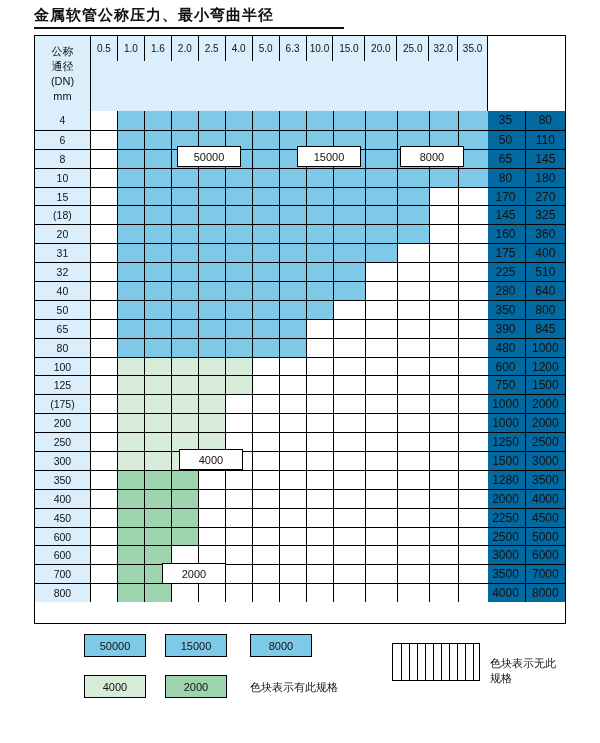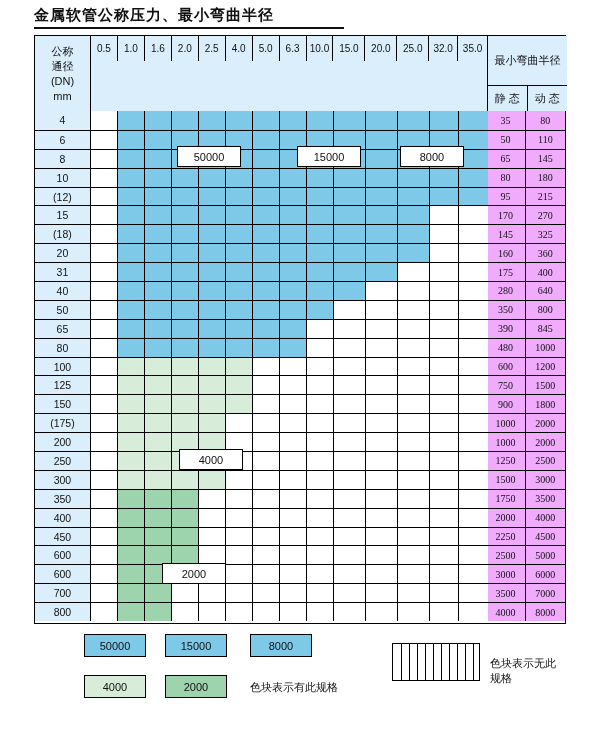--- a/index.html
+++ b/index.html
@@ -85,23 +85,22 @@
     width:397px;border-right:1px solid #000;border-top:1px solid #000;
     box-sizing:border-box;position:relative;background:#fff;
   }
   .cell{
     position:absolute;top:0;bottom:0;
     border-right:1px solid #000;box-sizing:border-box;
   }
   .cell.last{border-right:none;}
   .st,.dy{
     width:39.5px;border-top:1px solid #000;box-sizing:border-box;
-    display:flex;align-items:center;justify-content:center;font-size:10px;
-    background:#f0abfc;
-    font-family:Liberation Serif, serif;
+    display:flex;align-items:center;justify-content:center;font-size:12px;
+    background:#0369a1;
   }
   .st{border-right:1px solid #000;}
 
   
   .callout{
     position:absolute;z-index:6;
     background:#fff;border:1px solid #000;
     font-size:11px;text-align:center;
     display:flex;align-items:center;justify-content:center;
   }
@@ -150,27 +149,20 @@
             <div class="pc" style="width: 27px;">5.0</div>
             <div class="pc" style="width: 27px;">6.3</div>
             <div class="pc" style="width: 27px;">10.0</div>
             <div class="pc" style="width: 32px;">15.0</div>
             <div class="pc" style="width: 32px;">20.0</div>
             <div class="pc" style="width: 32px;">25.0</div>
             <div class="pc" style="width: 29px;">32.0</div>
             <div class="pc" style="width: 29px;">35.0</div>
           </div>
       </div>
-      <div class="rad">
-        <div class="t">最小弯曲半径</div>
-        <div class="b">
-          <div>静 态</div>
-          <div>动 态</div>
-        </div>
-      </div>
     </div>
 
     <div class="body" id="tbody">
         <div class="row first">
           <div class="dn">4</div>
           <div class="grid">
             <div class="cell" style="left: 0px; width: 27px; background: rgb(255, 255, 255);"></div>
             <div class="cell" style="left: 27px; width: 27px; background: rgb(126, 200, 232);"></div>
             <div class="cell" style="left: 54px; width: 27px; background: rgb(126, 200, 232);"></div>
             <div class="cell" style="left: 81px; width: 27px; background: rgb(126, 200, 232);"></div>
@@ -245,100 +237,79 @@
             <div class="cell" style="left: 243px; width: 32px; background: rgb(126, 200, 232);"></div>
             <div class="cell" style="left: 275px; width: 32px; background: rgb(126, 200, 232);"></div>
             <div class="cell" style="left: 307px; width: 32px; background: rgb(126, 200, 232);"></div>
             <div class="cell" style="left: 339px; width: 29px; background: rgb(126, 200, 232);"></div>
             <div class="cell last" style="left: 368px; width: 29px; background: rgb(126, 200, 232);"></div>
           </div>
           <div class="st">80</div>
           <div class="dy">180</div>
         </div>
         <div class="row">
-          <div class="dn">(12)</div>
+          <div class="dn">15</div>
           <div class="grid">
             <div class="cell" style="left: 0px; width: 27px; background: rgb(255, 255, 255);"></div>
             <div class="cell" style="left: 27px; width: 27px; background: rgb(126, 200, 232);"></div>
             <div class="cell" style="left: 54px; width: 27px; background: rgb(126, 200, 232);"></div>
             <div class="cell" style="left: 81px; width: 27px; background: rgb(126, 200, 232);"></div>
             <div class="cell" style="left: 108px; width: 27px; background: rgb(126, 200, 232);"></div>
             <div class="cell" style="left: 135px; width: 27px; background: rgb(126, 200, 232);"></div>
             <div class="cell" style="left: 162px; width: 27px; background: rgb(126, 200, 232);"></div>
             <div class="cell" style="left: 189px; width: 27px; background: rgb(126, 200, 232);"></div>
             <div class="cell" style="left: 216px; width: 27px; background: rgb(126, 200, 232);"></div>
             <div class="cell" style="left: 243px; width: 32px; background: rgb(126, 200, 232);"></div>
             <div class="cell" style="left: 275px; width: 32px; background: rgb(126, 200, 232);"></div>
             <div class="cell" style="left: 307px; width: 32px; background: rgb(126, 200, 232);"></div>
-            <div class="cell" style="left: 339px; width: 29px; background: rgb(126, 200, 232);"></div>
-            <div class="cell last" style="left: 368px; width: 29px; background: rgb(126, 200, 232);"></div>
-          </div>
-          <div class="st">95</div>
-          <div class="dy">215</div>
-        </div>
-        <div class="row">
-          <div class="dn">15</div>
+            <div class="cell" style="left: 339px; width: 29px; background: rgb(255, 255, 255);"></div>
+            <div class="cell last" style="left: 368px; width: 29px; background: rgb(255, 255, 255);"></div>
+          </div>
+          <div class="st">170</div>
+          <div class="dy">270</div>
+        </div>
+        <div class="row">
+          <div class="dn">(18)</div>
           <div class="grid">
             <div class="cell" style="left: 0px; width: 27px; background: rgb(255, 255, 255);"></div>
             <div class="cell" style="left: 27px; width: 27px; background: rgb(126, 200, 232);"></div>
             <div class="cell" style="left: 54px; width: 27px; background: rgb(126, 200, 232);"></div>
             <div class="cell" style="left: 81px; width: 27px; background: rgb(126, 200, 232);"></div>
             <div class="cell" style="left: 108px; width: 27px; background: rgb(126, 200, 232);"></div>
             <div class="cell" style="left: 135px; width: 27px; background: rgb(126, 200, 232);"></div>
             <div class="cell" style="left: 162px; width: 27px; background: rgb(126, 200, 232);"></div>
             <div class="cell" style="left: 189px; width: 27px; background: rgb(126, 200, 232);"></div>
             <div class="cell" style="left: 216px; width: 27px; background: rgb(126, 200, 232);"></div>
             <div class="cell" style="left: 243px; width: 32px; background: rgb(126, 200, 232);"></div>
             <div class="cell" style="left: 275px; width: 32px; background: rgb(126, 200, 232);"></div>
             <div class="cell" style="left: 307px; width: 32px; background: rgb(126, 200, 232);"></div>
             <div class="cell" style="left: 339px; width: 29px; background: rgb(255, 255, 255);"></div>
             <div class="cell last" style="left: 368px; width: 29px; background: rgb(255, 255, 255);"></div>
           </div>
-          <div class="st">170</div>
-          <div class="dy">270</div>
-        </div>
-        <div class="row">
-          <div class="dn">(18)</div>
+          <div class="st">145</div>
+          <div class="dy">325</div>
+        </div>
+        <div class="row">
+          <div class="dn">20</div>
           <div class="grid">
             <div class="cell" style="left: 0px; width: 27px; background: rgb(255, 255, 255);"></div>
             <div class="cell" style="left: 27px; width: 27px; background: rgb(126, 200, 232);"></div>
             <div class="cell" style="left: 54px; width: 27px; background: rgb(126, 200, 232);"></div>
             <div class="cell" style="left: 81px; width: 27px; background: rgb(126, 200, 232);"></div>
             <div class="cell" style="left: 108px; width: 27px; background: rgb(126, 200, 232);"></div>
             <div class="cell" style="left: 135px; width: 27px; background: rgb(126, 200, 232);"></div>
             <div class="cell" style="left: 162px; width: 27px; background: rgb(126, 200, 232);"></div>
             <div class="cell" style="left: 189px; width: 27px; background: rgb(126, 200, 232);"></div>
             <div class="cell" style="left: 216px; width: 27px; background: rgb(126, 200, 232);"></div>
             <div class="cell" style="left: 243px; width: 32px; background: rgb(126, 200, 232);"></div>
             <div class="cell" style="left: 275px; width: 32px; background: rgb(126, 200, 232);"></div>
             <div class="cell" style="left: 307px; width: 32px; background: rgb(126, 200, 232);"></div>
             <div class="cell" style="left: 339px; width: 29px; background: rgb(255, 255, 255);"></div>
             <div class="cell last" style="left: 368px; width: 29px; background: rgb(255, 255, 255);"></div>
           </div>
-          <div class="st">145</div>
-          <div class="dy">325</div>
-        </div>
-        <div class="row">
-          <div class="dn">20</div>
-          <div class="grid">
-            <div class="cell" style="left: 0px; width: 27px; background: rgb(255, 255, 255);"></div>
-            <div class="cell" style="left: 27px; width: 27px; background: rgb(126, 200, 232);"></div>
-            <div class="cell" style="left: 54px; width: 27px; background: rgb(126, 200, 232);"></div>
-            <div class="cell" style="left: 81px; width: 27px; background: rgb(126, 200, 232);"></div>
-            <div class="cell" style="left: 108px; width: 27px; background: rgb(126, 200, 232);"></div>
-            <div class="cell" style="left: 135px; width: 27px; background: rgb(126, 200, 232);"></div>
-            <div class="cell" style="left: 162px; width: 27px; background: rgb(126, 200, 232);"></div>
-            <div class="cell" style="left: 189px; width: 27px; background: rgb(126, 200, 232);"></div>
-            <div class="cell" style="left: 216px; width: 27px; background: rgb(126, 200, 232);"></div>
-            <div class="cell" style="left: 243px; width: 32px; background: rgb(126, 200, 232);"></div>
-            <div class="cell" style="left: 275px; width: 32px; background: rgb(126, 200, 232);"></div>
-            <div class="cell" style="left: 307px; width: 32px; background: rgb(126, 200, 232);"></div>
-            <div class="cell" style="left: 339px; width: 29px; background: rgb(255, 255, 255);"></div>
-            <div class="cell last" style="left: 368px; width: 29px; background: rgb(255, 255, 255);"></div>
-          </div>
           <div class="st">160</div>
           <div class="dy">360</div>
         </div>
         <div class="row">
           <div class="dn">31</div>
           <div class="grid">
             <div class="cell" style="left: 0px; width: 27px; background: rgb(255, 255, 255);"></div>
             <div class="cell" style="left: 27px; width: 27px; background: rgb(126, 200, 232);"></div>
             <div class="cell" style="left: 54px; width: 27px; background: rgb(126, 200, 232);"></div>
             <div class="cell" style="left: 81px; width: 27px; background: rgb(126, 200, 232);"></div>
@@ -348,20 +319,41 @@
             <div class="cell" style="left: 189px; width: 27px; background: rgb(126, 200, 232);"></div>
             <div class="cell" style="left: 216px; width: 27px; background: rgb(126, 200, 232);"></div>
             <div class="cell" style="left: 243px; width: 32px; background: rgb(126, 200, 232);"></div>
             <div class="cell" style="left: 275px; width: 32px; background: rgb(126, 200, 232);"></div>
             <div class="cell" style="left: 307px; width: 32px; background: rgb(255, 255, 255);"></div>
             <div class="cell" style="left: 339px; width: 29px; background: rgb(255, 255, 255);"></div>
             <div class="cell last" style="left: 368px; width: 29px; background: rgb(255, 255, 255);"></div>
           </div>
           <div class="st">175</div>
           <div class="dy">400</div>
+        </div>
+        <div class="row">
+          <div class="dn">32</div>
+          <div class="grid">
+            <div class="cell" style="left: 0px; width: 27px; background: rgb(255, 255, 255);"></div>
+            <div class="cell" style="left: 27px; width: 27px; background: rgb(126, 200, 232);"></div>
+            <div class="cell" style="left: 54px; width: 27px; background: rgb(126, 200, 232);"></div>
+            <div class="cell" style="left: 81px; width: 27px; background: rgb(126, 200, 232);"></div>
+            <div class="cell" style="left: 108px; width: 27px; background: rgb(126, 200, 232);"></div>
+            <div class="cell" style="left: 135px; width: 27px; background: rgb(126, 200, 232);"></div>
+            <div class="cell" style="left: 162px; width: 27px; background: rgb(126, 200, 232);"></div>
+            <div class="cell" style="left: 189px; width: 27px; background: rgb(126, 200, 232);"></div>
+            <div class="cell" style="left: 216px; width: 27px; background: rgb(126, 200, 232);"></div>
+            <div class="cell" style="left: 243px; width: 32px; background: rgb(126, 200, 232);"></div>
+            <div class="cell" style="left: 275px; width: 32px; background: rgb(255, 255, 255);"></div>
+            <div class="cell" style="left: 307px; width: 32px; background: rgb(255, 255, 255);"></div>
+            <div class="cell" style="left: 339px; width: 29px; background: rgb(255, 255, 255);"></div>
+            <div class="cell last" style="left: 368px; width: 29px; background: rgb(255, 255, 255);"></div>
+          </div>
+          <div class="st">225</div>
+          <div class="dy">510</div>
         </div>
         <div class="row">
           <div class="dn">40</div>
           <div class="grid">
             <div class="cell" style="left: 0px; width: 27px; background: rgb(255, 255, 255);"></div>
             <div class="cell" style="left: 27px; width: 27px; background: rgb(126, 200, 232);"></div>
             <div class="cell" style="left: 54px; width: 27px; background: rgb(126, 200, 232);"></div>
             <div class="cell" style="left: 81px; width: 27px; background: rgb(126, 200, 232);"></div>
             <div class="cell" style="left: 108px; width: 27px; background: rgb(126, 200, 232);"></div>
             <div class="cell" style="left: 135px; width: 27px; background: rgb(126, 200, 232);"></div>
@@ -476,121 +468,100 @@
             <div class="cell" style="left: 243px; width: 32px; background: rgb(255, 255, 255);"></div>
             <div class="cell" style="left: 275px; width: 32px; background: rgb(255, 255, 255);"></div>
             <div class="cell" style="left: 307px; width: 32px; background: rgb(255, 255, 255);"></div>
             <div class="cell" style="left: 339px; width: 29px; background: rgb(255, 255, 255);"></div>
             <div class="cell last" style="left: 368px; width: 29px; background: rgb(255, 255, 255);"></div>
           </div>
           <div class="st">750</div>
           <div class="dy">1500</div>
         </div>
         <div class="row">
-          <div class="dn">150</div>
+          <div class="dn">(175)</div>
           <div class="grid">
             <div class="cell" style="left: 0px; width: 27px; background: rgb(255, 255, 255);"></div>
             <div class="cell" style="left: 27px; width: 27px; background: rgb(215, 236, 217);"></div>
             <div class="cell" style="left: 54px; width: 27px; background: rgb(215, 236, 217);"></div>
             <div class="cell" style="left: 81px; width: 27px; background: rgb(215, 236, 217);"></div>
             <div class="cell" style="left: 108px; width: 27px; background: rgb(215, 236, 217);"></div>
-            <div class="cell" style="left: 135px; width: 27px; background: rgb(215, 236, 217);"></div>
-            <div class="cell" style="left: 162px; width: 27px; background: rgb(255, 255, 255);"></div>
-            <div class="cell" style="left: 189px; width: 27px; background: rgb(255, 255, 255);"></div>
-            <div class="cell" style="left: 216px; width: 27px; background: rgb(255, 255, 255);"></div>
-            <div class="cell" style="left: 243px; width: 32px; background: rgb(255, 255, 255);"></div>
-            <div class="cell" style="left: 275px; width: 32px; background: rgb(255, 255, 255);"></div>
-            <div class="cell" style="left: 307px; width: 32px; background: rgb(255, 255, 255);"></div>
-            <div class="cell" style="left: 339px; width: 29px; background: rgb(255, 255, 255);"></div>
-            <div class="cell last" style="left: 368px; width: 29px; background: rgb(255, 255, 255);"></div>
-          </div>
-          <div class="st">900</div>
-          <div class="dy">1800</div>
-        </div>
-        <div class="row">
-          <div class="dn">(175)</div>
+            <div class="cell" style="left: 135px; width: 27px; background: rgb(255, 255, 255);"></div>
+            <div class="cell" style="left: 162px; width: 27px; background: rgb(255, 255, 255);"></div>
+            <div class="cell" style="left: 189px; width: 27px; background: rgb(255, 255, 255);"></div>
+            <div class="cell" style="left: 216px; width: 27px; background: rgb(255, 255, 255);"></div>
+            <div class="cell" style="left: 243px; width: 32px; background: rgb(255, 255, 255);"></div>
+            <div class="cell" style="left: 275px; width: 32px; background: rgb(255, 255, 255);"></div>
+            <div class="cell" style="left: 307px; width: 32px; background: rgb(255, 255, 255);"></div>
+            <div class="cell" style="left: 339px; width: 29px; background: rgb(255, 255, 255);"></div>
+            <div class="cell last" style="left: 368px; width: 29px; background: rgb(255, 255, 255);"></div>
+          </div>
+          <div class="st">1000</div>
+          <div class="dy">2000</div>
+        </div>
+        <div class="row">
+          <div class="dn">200</div>
           <div class="grid">
             <div class="cell" style="left: 0px; width: 27px; background: rgb(255, 255, 255);"></div>
             <div class="cell" style="left: 27px; width: 27px; background: rgb(215, 236, 217);"></div>
             <div class="cell" style="left: 54px; width: 27px; background: rgb(215, 236, 217);"></div>
             <div class="cell" style="left: 81px; width: 27px; background: rgb(215, 236, 217);"></div>
             <div class="cell" style="left: 108px; width: 27px; background: rgb(215, 236, 217);"></div>
             <div class="cell" style="left: 135px; width: 27px; background: rgb(255, 255, 255);"></div>
             <div class="cell" style="left: 162px; width: 27px; background: rgb(255, 255, 255);"></div>
             <div class="cell" style="left: 189px; width: 27px; background: rgb(255, 255, 255);"></div>
             <div class="cell" style="left: 216px; width: 27px; background: rgb(255, 255, 255);"></div>
             <div class="cell" style="left: 243px; width: 32px; background: rgb(255, 255, 255);"></div>
             <div class="cell" style="left: 275px; width: 32px; background: rgb(255, 255, 255);"></div>
             <div class="cell" style="left: 307px; width: 32px; background: rgb(255, 255, 255);"></div>
             <div class="cell" style="left: 339px; width: 29px; background: rgb(255, 255, 255);"></div>
             <div class="cell last" style="left: 368px; width: 29px; background: rgb(255, 255, 255);"></div>
           </div>
           <div class="st">1000</div>
           <div class="dy">2000</div>
         </div>
         <div class="row">
-          <div class="dn">200</div>
+          <div class="dn">250</div>
           <div class="grid">
             <div class="cell" style="left: 0px; width: 27px; background: rgb(255, 255, 255);"></div>
             <div class="cell" style="left: 27px; width: 27px; background: rgb(215, 236, 217);"></div>
             <div class="cell" style="left: 54px; width: 27px; background: rgb(215, 236, 217);"></div>
             <div class="cell" style="left: 81px; width: 27px; background: rgb(215, 236, 217);"></div>
             <div class="cell" style="left: 108px; width: 27px; background: rgb(215, 236, 217);"></div>
             <div class="cell" style="left: 135px; width: 27px; background: rgb(255, 255, 255);"></div>
             <div class="cell" style="left: 162px; width: 27px; background: rgb(255, 255, 255);"></div>
             <div class="cell" style="left: 189px; width: 27px; background: rgb(255, 255, 255);"></div>
             <div class="cell" style="left: 216px; width: 27px; background: rgb(255, 255, 255);"></div>
             <div class="cell" style="left: 243px; width: 32px; background: rgb(255, 255, 255);"></div>
             <div class="cell" style="left: 275px; width: 32px; background: rgb(255, 255, 255);"></div>
             <div class="cell" style="left: 307px; width: 32px; background: rgb(255, 255, 255);"></div>
             <div class="cell" style="left: 339px; width: 29px; background: rgb(255, 255, 255);"></div>
             <div class="cell last" style="left: 368px; width: 29px; background: rgb(255, 255, 255);"></div>
           </div>
-          <div class="st">1000</div>
-          <div class="dy">2000</div>
-        </div>
-        <div class="row">
-          <div class="dn">250</div>
+          <div class="st">1250</div>
+          <div class="dy">2500</div>
+        </div>
+        <div class="row">
+          <div class="dn">300</div>
           <div class="grid">
             <div class="cell" style="left: 0px; width: 27px; background: rgb(255, 255, 255);"></div>
             <div class="cell" style="left: 27px; width: 27px; background: rgb(215, 236, 217);"></div>
             <div class="cell" style="left: 54px; width: 27px; background: rgb(215, 236, 217);"></div>
             <div class="cell" style="left: 81px; width: 27px; background: rgb(215, 236, 217);"></div>
             <div class="cell" style="left: 108px; width: 27px; background: rgb(215, 236, 217);"></div>
             <div class="cell" style="left: 135px; width: 27px; background: rgb(255, 255, 255);"></div>
             <div class="cell" style="left: 162px; width: 27px; background: rgb(255, 255, 255);"></div>
             <div class="cell" style="left: 189px; width: 27px; background: rgb(255, 255, 255);"></div>
             <div class="cell" style="left: 216px; width: 27px; background: rgb(255, 255, 255);"></div>
             <div class="cell" style="left: 243px; width: 32px; background: rgb(255, 255, 255);"></div>
             <div class="cell" style="left: 275px; width: 32px; background: rgb(255, 255, 255);"></div>
             <div class="cell" style="left: 307px; width: 32px; background: rgb(255, 255, 255);"></div>
             <div class="cell" style="left: 339px; width: 29px; background: rgb(255, 255, 255);"></div>
             <div class="cell last" style="left: 368px; width: 29px; background: rgb(255, 255, 255);"></div>
           </div>
-          <div class="st">1250</div>
-          <div class="dy">2500</div>
-        </div>
-        <div class="row">
-          <div class="dn">300</div>
-          <div class="grid">
-            <div class="cell" style="left: 0px; width: 27px; background: rgb(255, 255, 255);"></div>
-            <div class="cell" style="left: 27px; width: 27px; background: rgb(215, 236, 217);"></div>
-            <div class="cell" style="left: 54px; width: 27px; background: rgb(215, 236, 217);"></div>
-            <div class="cell" style="left: 81px; width: 27px; background: rgb(215, 236, 217);"></div>
-            <div class="cell" style="left: 108px; width: 27px; background: rgb(215, 236, 217);"></div>
-            <div class="cell" style="left: 135px; width: 27px; background: rgb(255, 255, 255);"></div>
-            <div class="cell" style="left: 162px; width: 27px; background: rgb(255, 255, 255);"></div>
-            <div class="cell" style="left: 189px; width: 27px; background: rgb(255, 255, 255);"></div>
-            <div class="cell" style="left: 216px; width: 27px; background: rgb(255, 255, 255);"></div>
-            <div class="cell" style="left: 243px; width: 32px; background: rgb(255, 255, 255);"></div>
-            <div class="cell" style="left: 275px; width: 32px; background: rgb(255, 255, 255);"></div>
-            <div class="cell" style="left: 307px; width: 32px; background: rgb(255, 255, 255);"></div>
-            <div class="cell" style="left: 339px; width: 29px; background: rgb(255, 255, 255);"></div>
-            <div class="cell last" style="left: 368px; width: 29px; background: rgb(255, 255, 255);"></div>
-          </div>
           <div class="st">1500</div>
           <div class="dy">3000</div>
         </div>
         <div class="row">
           <div class="dn">350</div>
           <div class="grid">
             <div class="cell" style="left: 0px; width: 27px; background: rgb(255, 255, 255);"></div>
             <div class="cell" style="left: 27px; width: 27px; background: rgb(158, 212, 173);"></div>
             <div class="cell" style="left: 54px; width: 27px; background: rgb(158, 212, 173);"></div>
             <div class="cell" style="left: 81px; width: 27px; background: rgb(158, 212, 173);"></div>
@@ -598,21 +569,21 @@
             <div class="cell" style="left: 135px; width: 27px; background: rgb(255, 255, 255);"></div>
             <div class="cell" style="left: 162px; width: 27px; background: rgb(255, 255, 255);"></div>
             <div class="cell" style="left: 189px; width: 27px; background: rgb(255, 255, 255);"></div>
             <div class="cell" style="left: 216px; width: 27px; background: rgb(255, 255, 255);"></div>
             <div class="cell" style="left: 243px; width: 32px; background: rgb(255, 255, 255);"></div>
             <div class="cell" style="left: 275px; width: 32px; background: rgb(255, 255, 255);"></div>
             <div class="cell" style="left: 307px; width: 32px; background: rgb(255, 255, 255);"></div>
             <div class="cell" style="left: 339px; width: 29px; background: rgb(255, 255, 255);"></div>
             <div class="cell last" style="left: 368px; width: 29px; background: rgb(255, 255, 255);"></div>
           </div>
-          <div class="st">1750</div>
+          <div class="st">1280</div>
           <div class="dy">3500</div>
         </div>
         <div class="row">
           <div class="dn">400</div>
           <div class="grid">
             <div class="cell" style="left: 0px; width: 27px; background: rgb(255, 255, 255);"></div>
             <div class="cell" style="left: 27px; width: 27px; background: rgb(158, 212, 173);"></div>
             <div class="cell" style="left: 54px; width: 27px; background: rgb(158, 212, 173);"></div>
             <div class="cell" style="left: 81px; width: 27px; background: rgb(158, 212, 173);"></div>
             <div class="cell" style="left: 108px; width: 27px; background: rgb(255, 255, 255);"></div>

